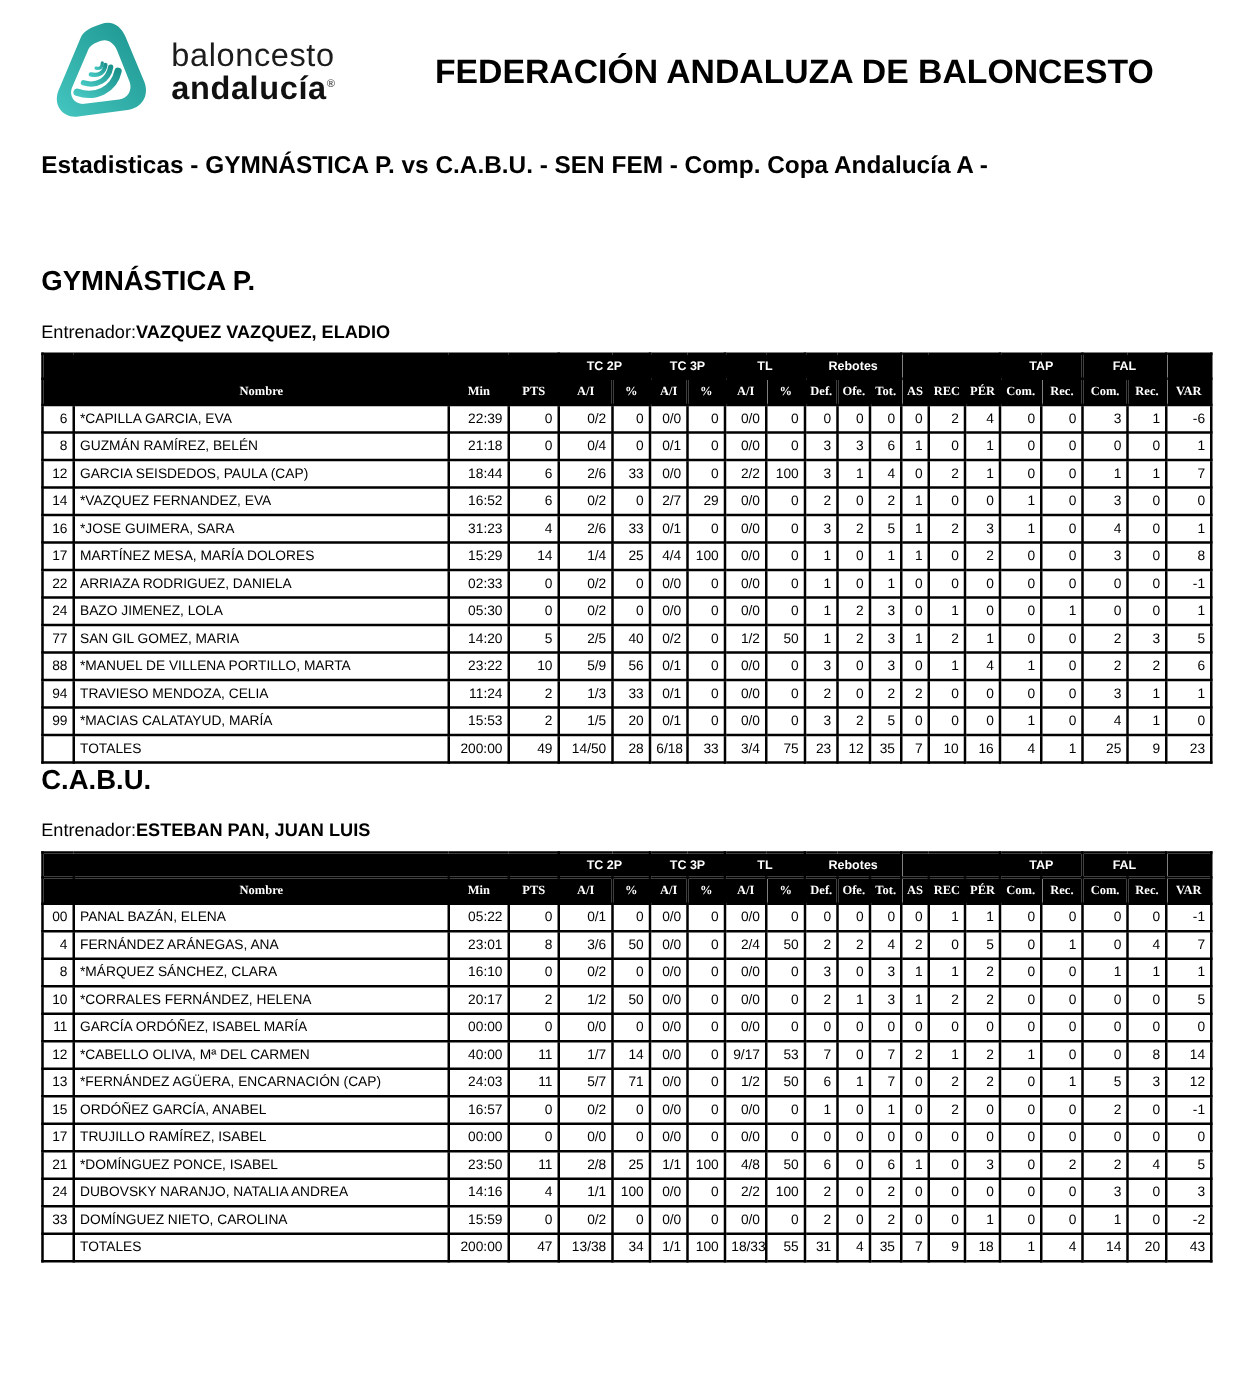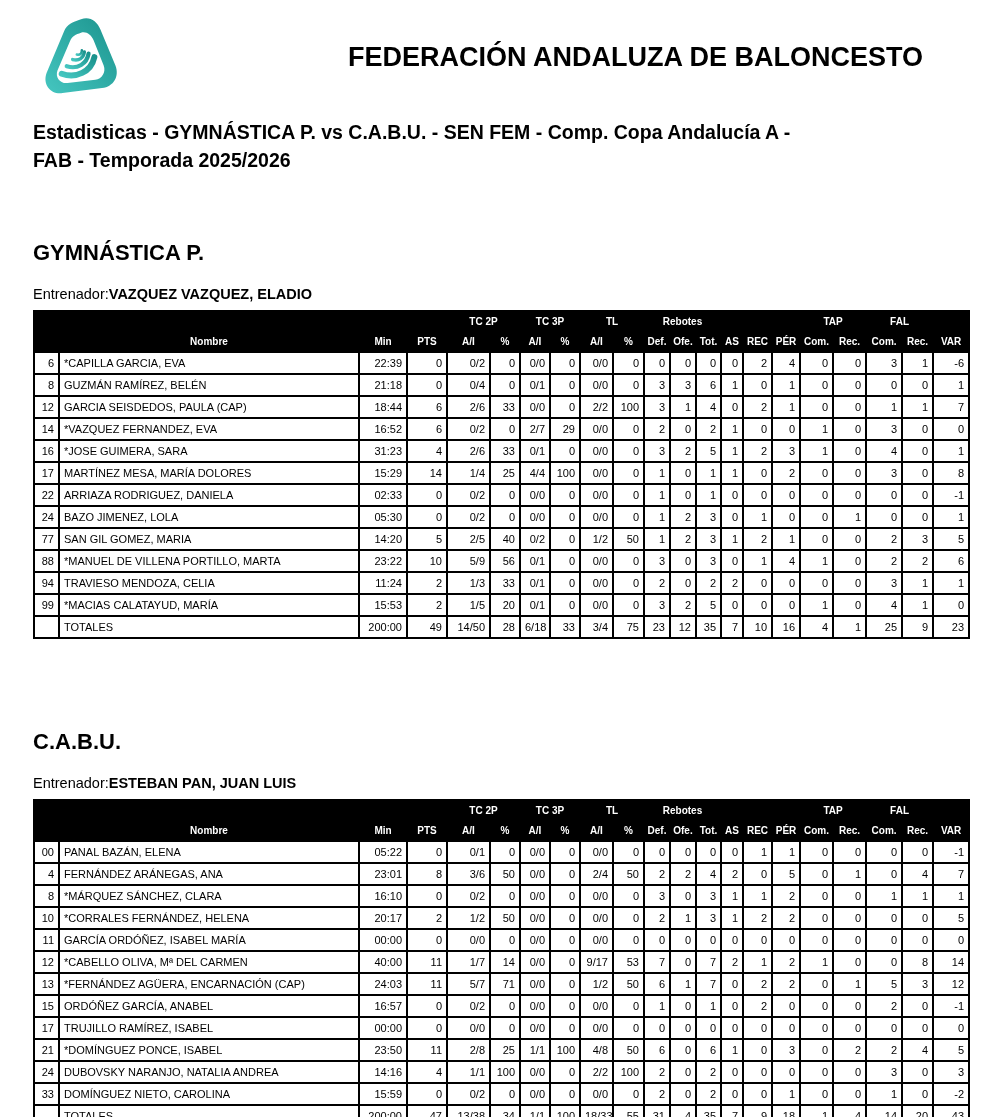--- a/index.html
+++ b/index.html
@@ -30,21 +30,21 @@
     padding-left: 20px;
     white-space: nowrap;
   }
 
   
   .subtitle { margin-top: 18px; font-size: 19.5px; font-weight: 700; line-height: 28px; max-width: 930px; }
 
   
   .team-title { font-size: 22px; font-weight: 700; }
   .team-title.t1 { margin-top: 66px; }
-  .team-title.t2 { margin-top: 90px; }
+  .team-title.t2 { }
   .coach-line { margin-top: 20px; font-size: 14.5px; }
   .coach-name { font-weight: 700; }
 
   
   table.stats {
     margin-top: 8px;
     border-collapse: collapse;
     table-layout: fixed;
     width: 935px;
     font-size: 11px;
@@ -54,21 +54,21 @@
     color: #fff;
     font-weight: 700;
     font-size: 10px;
     text-align: center;
     border: 2px solid #000;
     padding: 2px 2px;
     white-space: nowrap;
     overflow: hidden;
   }
   table.stats thead tr.group-row th { height: 20px; }
-  table.stats thead tr.label-row th { height: 21px; }
+  table.stats thead tr.label-row th { height: 21px; font-family: Liberation Serif, serif; }
   table.stats tbody td {
     border: 2px solid #000;
     height: 22px;
     padding: 0 4px;
     white-space: nowrap;
     overflow: hidden;
     background: #fff;
   }
   td.c-num  { text-align: right; padding-right: 3px; }
   td.c-name { text-align: left;  padding-left: 4px; }
@@ -101,27 +101,30 @@
             <stop offset="1" stop-color="#1b938d"></stop>
           </linearGradient>
         </defs>
         <path d="M50 5 C60 1 69 7 73 17 L91 60 C96 73 89 85 75 87 L28 93 C14 95 4 83 9 69 L30 19 C33 11 41 8 50 5 Z" fill="url(#tg)"></path>
         <path d="M50 21 C56 19 62 23 65 30 L77 60 C80 68 75 76 67 77 L34 81 C25 82 19 74 22 66 L37 31 C39 25 44 23 50 21 Z" fill="#fff"></path>
         <path d="M27 70 C44 76 62 68 66 50" stroke="url(#tg)" stroke-width="7" fill="none" stroke-linecap="round"></path>
         <path d="M33 61 C46 65 57 58 59 46" stroke="url(#tg)" stroke-width="5" fill="none" stroke-linecap="round"></path>
         <path d="M40 53 C48 55 53 51 54 44" stroke="url(#tg)" stroke-width="4" fill="none" stroke-linecap="round"></path>
         <path d="M45 47 C49 48 51 46 51 42" stroke="url(#tg)" stroke-width="3" fill="none" stroke-linecap="round"></path>
       </svg>
+      <div class="logo-text">
+        <div class="logo-line1">baloncesto</div>
+        <div class="logo-line2"><span>andalucía</span><span class="logo-reg">®</span></div>
+      </div>
     </div>
     <div class="fed-title">FEDERACIÓN ANDALUZA DE BALONCESTO</div>
   </div>
 
   <div class="subtitle">
     <div>Estadisticas - GYMNÁSTICA P. vs C.A.B.U. - SEN FEM - Comp. Copa Andalucía A -</div>
-    <div>FAB - Temporada 2025/2026</div>
   </div>
 
   <div>
     <div class="team-title t1">GYMNÁSTICA P.</div>
     <div class="coach-line"><span>Entrenador:</span><span class="coach-name">VAZQUEZ VAZQUEZ, ELADIO</span></div>
 
     <table class="stats">
       <colgroup>
         <col class="w-num">
           <col class="w-name">

